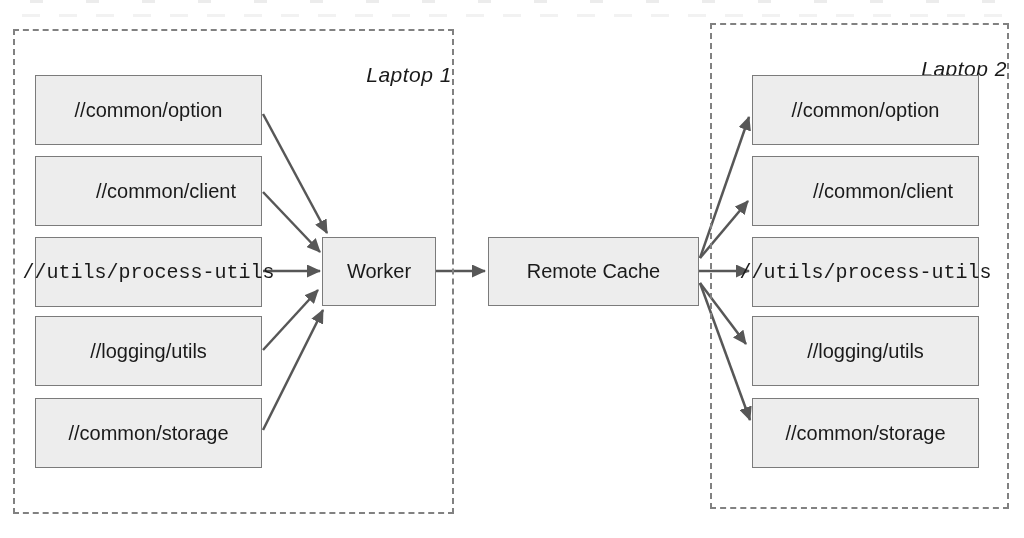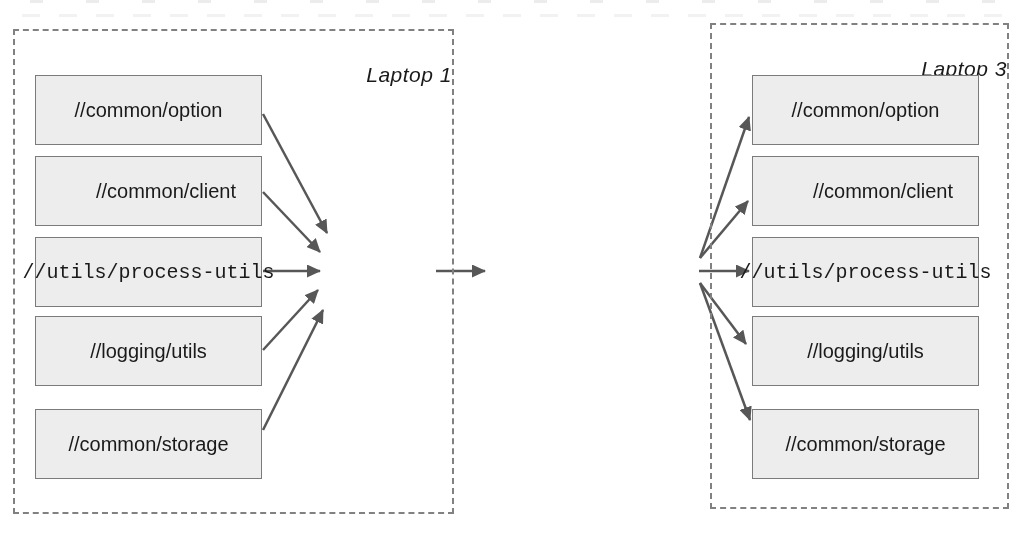--- a/index.html
+++ b/index.html
@@ -57,21 +57,21 @@
     text-align: left;
     white-space: nowrap;
   }
   .target { width: 227px; height: 70px; }
   .col-left  { left: 35px; }
   .col-right { left: 752px; }
   .r1 { top: 75px; }
   .r2 { top: 156px; padding-left: 35px; }
   .r3 { top: 237px; font-family: Liberation Mono, monospace; }
   .r4 { top: 316px; }
-  .r5 { top: 409px; }
+  .r5 { top: 398px; }
   .worker { left: 322px; top: 237px; width: 114px; height: 69px; }
   .cache  { left: 488px; top: 237px; width: 211px; height: 69px; }
   svg.arrow-layer {
     position: absolute;
     left: 0; top: 0;
     width: 1024px; height: 538px;
     pointer-events: none;
   }
   svg.arrow-layer line {
     stroke: #575757;
@@ -106,30 +106,32 @@
     <line x1="699" y1="271" x2="749" y2="271" marker-end="url(#ah)"></line>
     <line x1="700" y1="283" x2="746" y2="344" marker-end="url(#ah)"></line>
     <line x1="700" y1="283" x2="750" y2="420" marker-end="url(#ah)"></line>
   </svg>
 
   <div class="group laptop1">
     <div class="group-title">Laptop 1</div>
   </div>
 
   <div class="group laptop2">
-    <div class="group-title">Laptop 3</div>
+    <div class="group-title">Laptop 2</div>
   </div>
 
   <div class="node target col-left r1">//common/option</div>
   <div class="node target col-left r2">//common/client</div>
   <div class="node target col-left r3">//utils/process-utils</div>
   <div class="node target col-left r4">//logging/utils</div>
   <div class="node target col-left r5">//common/storage</div>
 
+  <div class="node worker">Worker</div>
 
+  <div class="node cache">Remote Cache</div>
 
   <div class="node target col-right r1">//common/option</div>
   <div class="node target col-right r2">//common/client</div>
   <div class="node target col-right r3">//utils/process-utils</div>
   <div class="node target col-right r4">//logging/utils</div>
   <div class="node target col-right r5">//common/storage</div>
 
 </div>
 
 </body></html>

